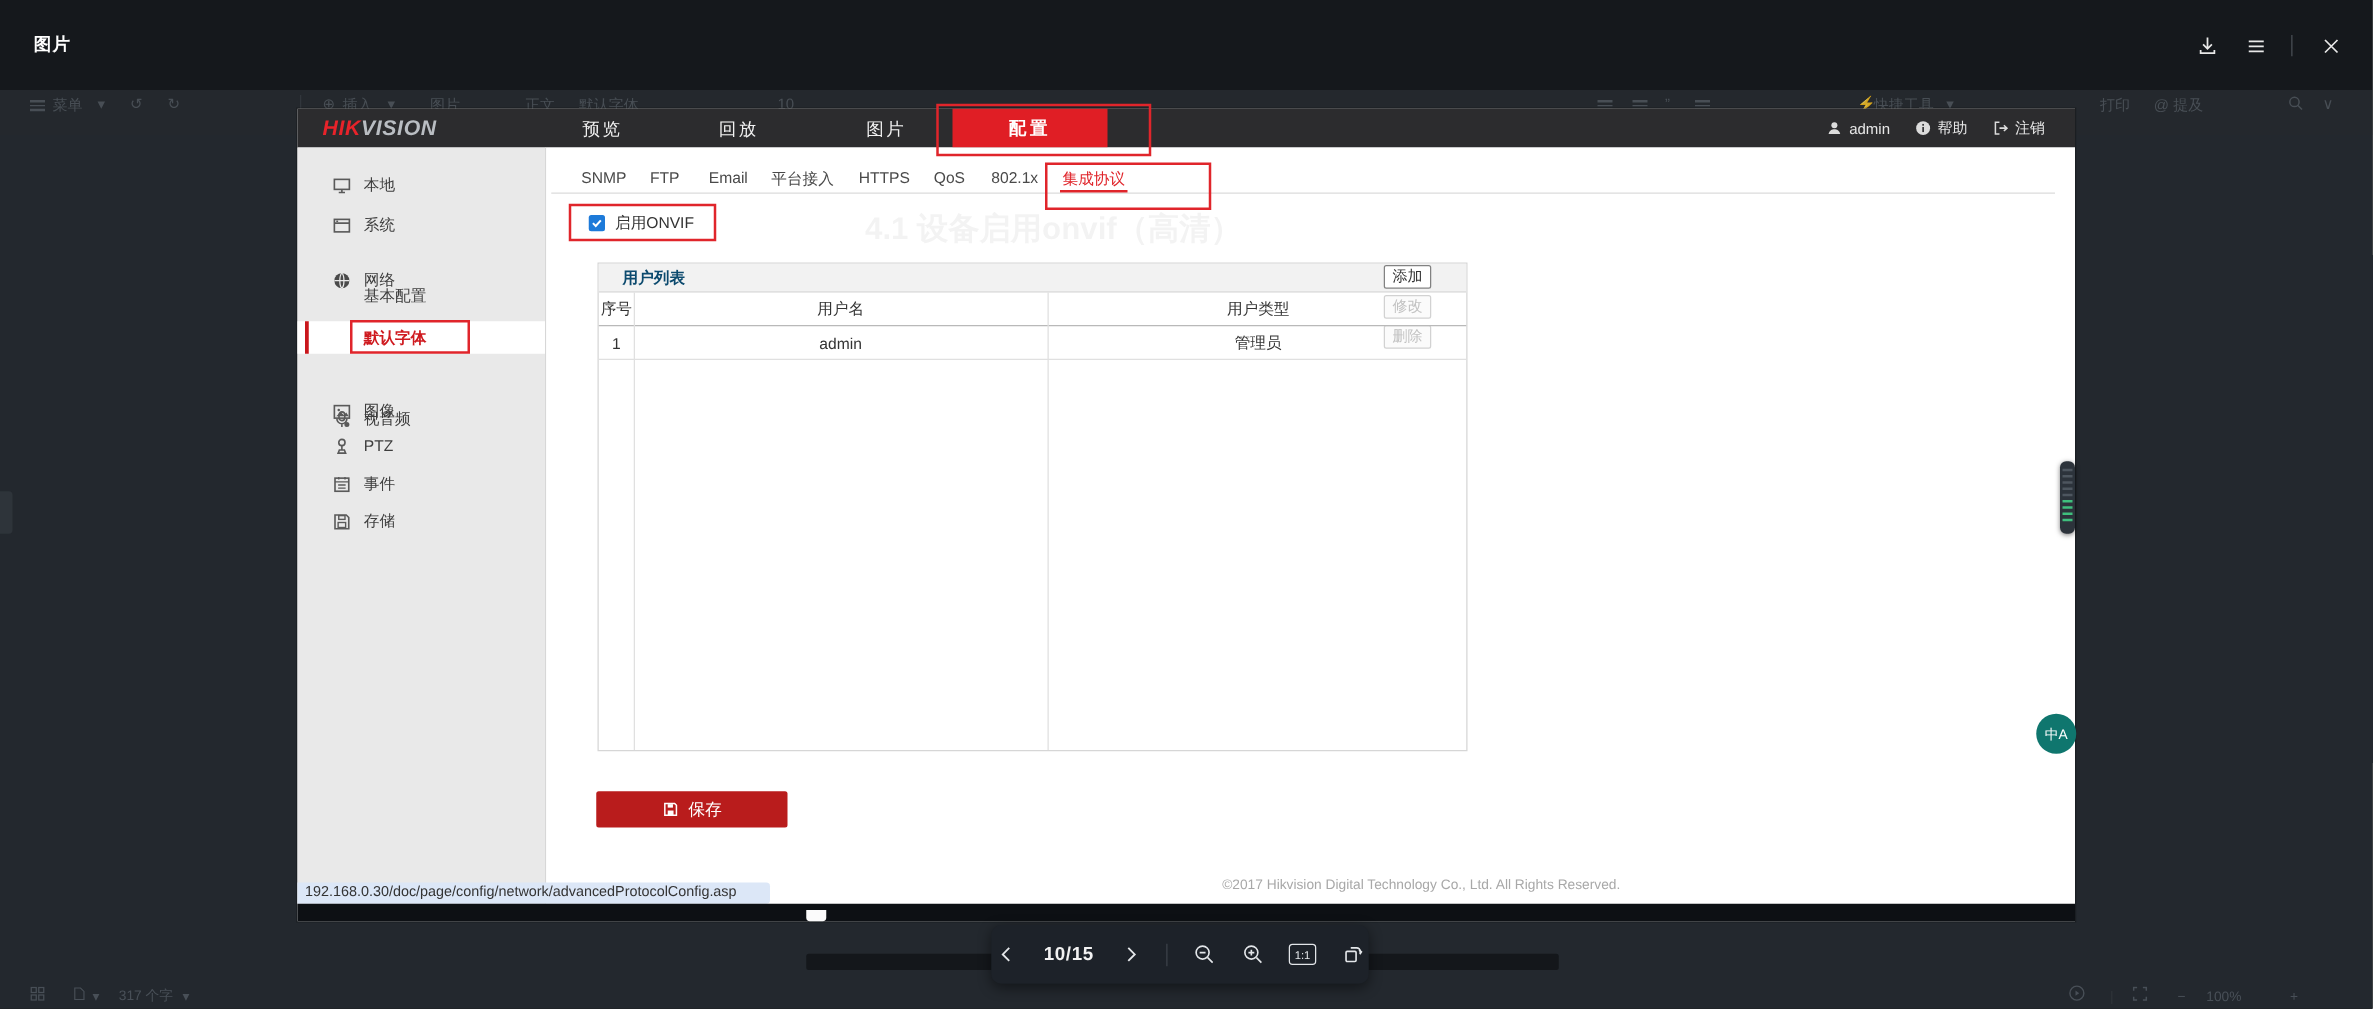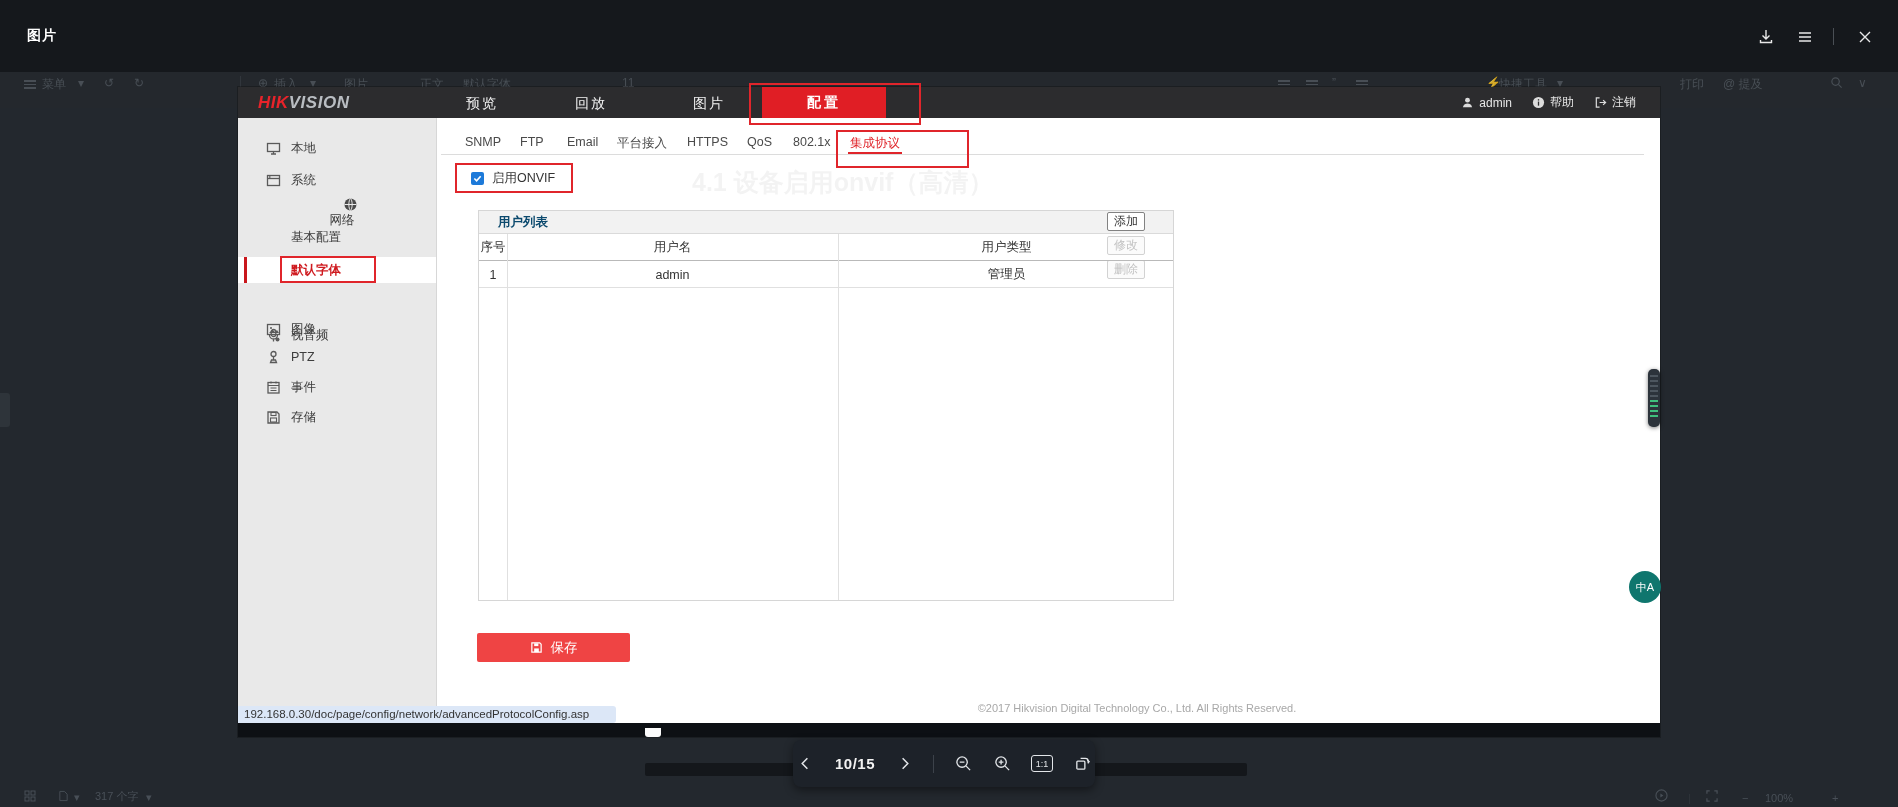--- a/index.html
+++ b/index.html
@@ -70,21 +70,21 @@
   .pbtn{min-width:38px;height:20px;font-size:12px;display:flex;align-items:center;justify-content:center;border-radius:2px;cursor:pointer;background:#fff;border:1px solid #828282;color:#333;}
   .pbtn.disabled{border:1px solid #d2d2d2;color:#c2c2c2;background:#fbfbfb;cursor:default;}
   .thead{position:absolute;left:0;top:23px;right:0;height:27px;border-bottom:1px solid #b9b9b9;}
   .trow{position:absolute;left:0;top:50px;right:0;height:27px;border-bottom:1px solid #e0e0e0;cursor:pointer;}
   .tc{position:absolute;top:0;height:27px;display:flex;align-items:center;justify-content:center;font-size:12.5px;color:#333;}
   .c0{left:0;width:28px;}
   .c1{left:28px;width:331px;}
   .c2{left:359px;width:337px;}
   .vline{position:absolute;top:23px;bottom:0;width:1px;background:#e0e0e0;}
 
-  .save-btn{position:absolute;left:40px;top:515px;width:153px;height:29px;background:#ef4444;border-radius:2px;display:flex;align-items:center;justify-content:center;gap:8px;color:#fff;font-size:13.5px;cursor:pointer;}
+  .save-btn{position:absolute;left:40px;top:515px;width:153px;height:29px;background:#b91c1c;border-radius:2px;display:flex;align-items:center;justify-content:center;gap:8px;color:#fff;font-size:13.5px;cursor:pointer;}
   .hfooter{position:absolute;left:300px;top:584px;width:800px;text-align:center;font-size:11px;color:#a8a8a8;}
   .urlbar{position:absolute;left:0;top:619px;width:378px;height:17px;background:#dce7f7;border-radius:0 3px 3px 0;font-size:11.5px;color:#333;line-height:17px;padding-left:6px;white-space:nowrap;overflow:hidden;}
 
   
   .scrubber{position:absolute;left:645px;top:763px;width:602px;height:13px;background:#14171b;border-radius:2px;cursor:pointer;}
   .scrub-marker{position:absolute;left:645px;top:728px;width:16px;height:9px;background:#fbfbfb;border-radius:0 0 3px 3px;}
   .pill{position:absolute;left:793px;top:740px;width:302px;height:47px;background:#1d2229;border-radius:8px;box-shadow:0 3px 10px rgba(0,0,0,.45);display:flex;align-items:center;justify-content:center;gap:19px;z-index:6;}
   .pic{width:20px;height:20px;color:#e3e6e9;cursor:pointer;display:flex;align-items:center;justify-content:center;}
   .pager{color:#f2f2f2;font-size:15px;font-weight:bold;letter-spacing:.5px;}
   .pdiv{width:1px;height:18px;background:#3c424a;}
@@ -131,21 +131,21 @@
     <span class="dim" style="left:78px;">▾</span>
     <span class="dim" style="left:104px;">↺</span>
     <span class="dim" style="left:134px;">↻</span>
     <div class="dimsep" style="left:240px;"></div>
     <span class="dim" style="left:258px;">⊕</span>
     <span class="dim" style="left:274px;">插入</span>
     <span class="dim" style="left:310px;">▾</span>
     <span class="dim" style="left:344px;">图片</span>
     <span class="dim" style="left:420px;">正文</span>
     <span class="dim" style="left:463px;">默认字体</span>
-    <span class="dim" style="left:622px;">11</span>
+    <span class="dim" style="left:622px;">10</span>
     <div class="dimbars" style="left:1278px;">
         <i></i>
         <i></i>
         <i></i>
       </div>
     <div class="dimbars" style="left:1306px;">
         <i></i>
         <i></i>
         <i></i>
       </div>
@@ -219,21 +219,21 @@
       <div class="side-item" style="top:49px;">
         <span class="sic">
             <svg viewBox="0 0 15 15" width="15" height="15">
               <rect x="1.5" y="2.5" width="12" height="10" fill="none" stroke="#5a5a5a" stroke-width="1.3"></rect>
               <path d="M1.5 5.5h12" stroke="#5a5a5a" stroke-width="1.3"></path>
               <path d="M3 4h1.5" stroke="#5a5a5a" stroke-width="1.3"></path>
             </svg>
           </span>
         <span class="slabel">系统</span>
       </div>
-      <div class="side-item" style="top:79px;flex-direction:column;">
+      <div class="side-item" style="top:93px;">
         <span class="sic">
             <svg viewBox="0 0 15 15" width="15" height="15">
               <circle cx="7.5" cy="7.5" r="6" fill="#4a4a4a"></circle>
               <path d="M1.5 7.5h12M7.5 1.5c-2.2 1.8-2.2 10.2 0 12M7.5 1.5c2.2 1.8 2.2 10.2 0 12" fill="none" stroke="#e9e9e9" stroke-width="1"></path>
             </svg>
           </span>
         <span class="slabel">网络</span>
       </div>
       <div class="side-item sub" style="top:106px;">
         <span class="slabel">基本配置</span>

